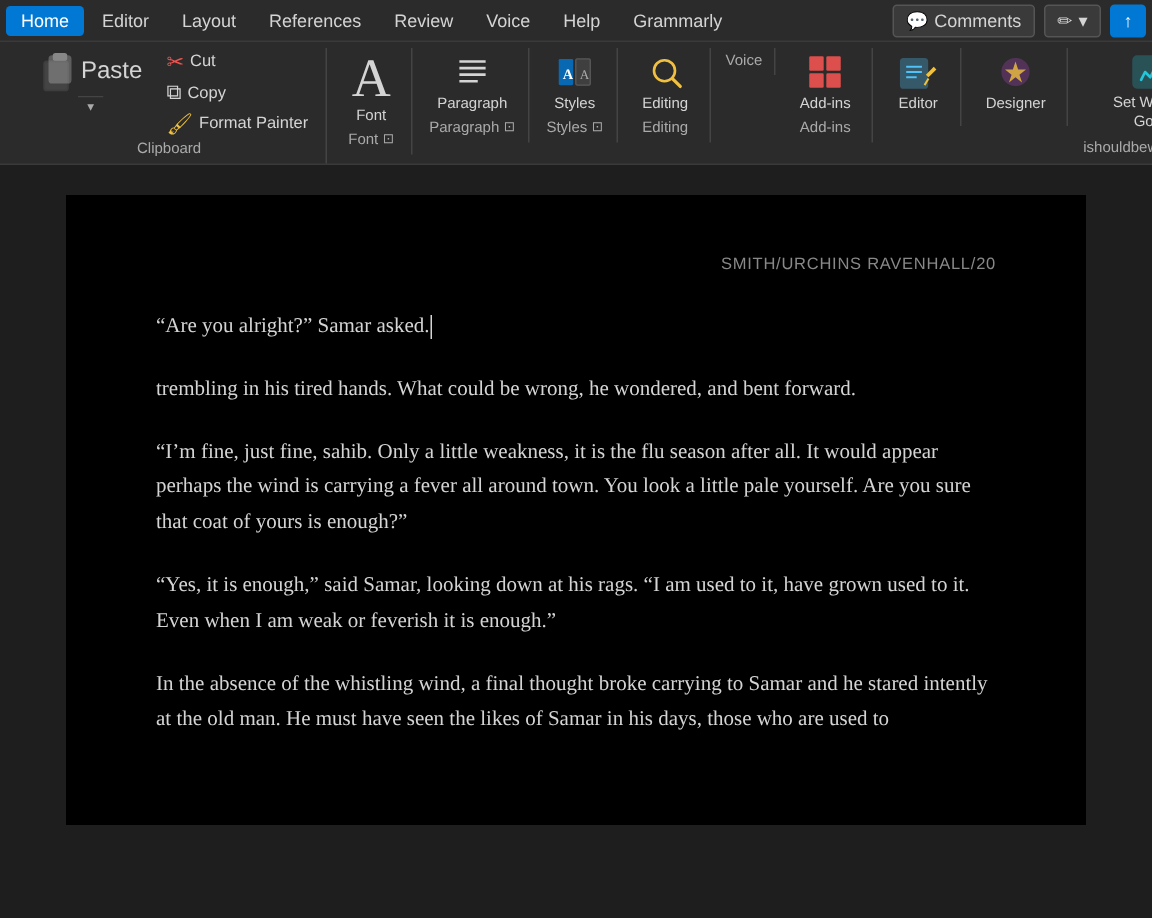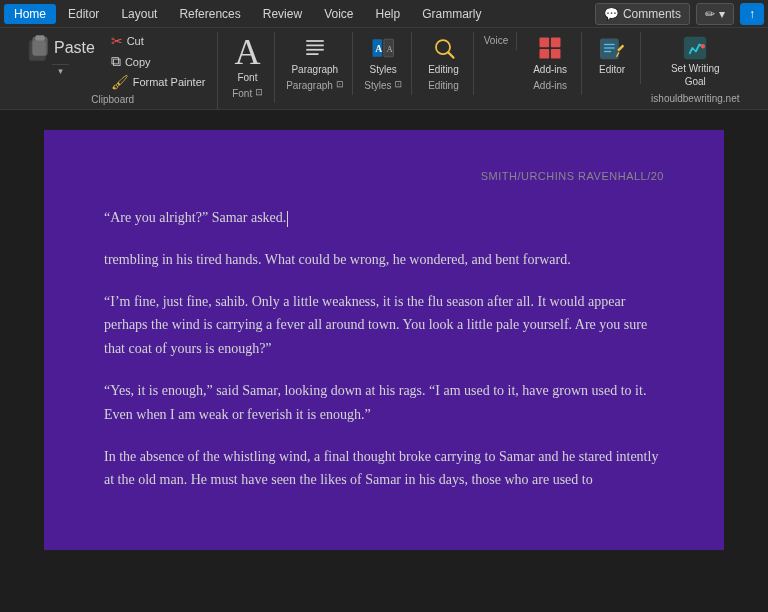--- a/index.html
+++ b/index.html
@@ -173,21 +173,21 @@
       flex: 1;
       background: #1e1e1e;
       overflow-y: auto;
       padding: 20px 40px;
       display: flex;
       flex-direction: column;
       align-items: center;
     }
     .page {
       width: 680px;
-      background: #4c1d95;
+      background: #000000;
       padding: 40px 60px;
       min-height: 400px;
       position: relative;
     }
     .page-header {
       text-align: right;
       font-size: 11px;
       color: #888;
       margin-bottom: 24px;
       letter-spacing: 0.5px;
@@ -376,20 +376,32 @@
           <line x1="7" y1="20" x2="15" y2="20" stroke="#4fc3f7" stroke-width="1.5"></line>
           <path d="M22 18 L28 12 L30 14 L24 20 Z" fill="#f0c040"></path>
           <line x1="21" y1="26" x2="24" y2="21" stroke="#f0c040" stroke-width="1.5"></line>
         </svg>
         <span class="label">Editor</span>
       </div>
     </div>
     <div class="ribbon-group-label"></div>
   </div>
 
+  <div class="ribbon-group">
+    <div class="ribbon-group-items">
+      <div class="ribbon-btn-large">
+        <svg class="svg-icon" viewBox="0 0 32 32" fill="none">
+          <circle cx="16" cy="16" r="10" fill="#ab47bc" opacity="0.3" stroke="#ab47bc" stroke-width="1.5"></circle>
+          <path d="M16 8 L18 14 L24 14 L19 18 L21 24 L16 20 L11 24 L13 18 L8 14 L14 14 Z" fill="#f0c040" opacity="0.8"></path>
+        </svg>
+        <span class="label">Designer</span>
+      </div>
+    </div>
+    <div class="ribbon-group-label"></div>
+  </div>
 
   <div class="ribbon-group">
     <div class="ribbon-group-items">
       <div class="writing-goal-btn">
         <svg class="svg-icon" viewBox="0 0 32 32" fill="none">
           <rect x="4" y="4" width="24" height="24" rx="3" fill="#26c6da" opacity="0.25" stroke="#26c6da" stroke-width="1.5"></rect>
           <path d="M10 22 L13 16 L17 20 L21 12 L25 14" stroke="#26c6da" stroke-width="2" fill="none" stroke-linecap="round" stroke-linejoin="round"></path>
           <circle cx="25" cy="14" r="2.5" fill="#ef5350"></circle>
         </svg>
         <div class="label">Set Writing<br>Goal</div>

